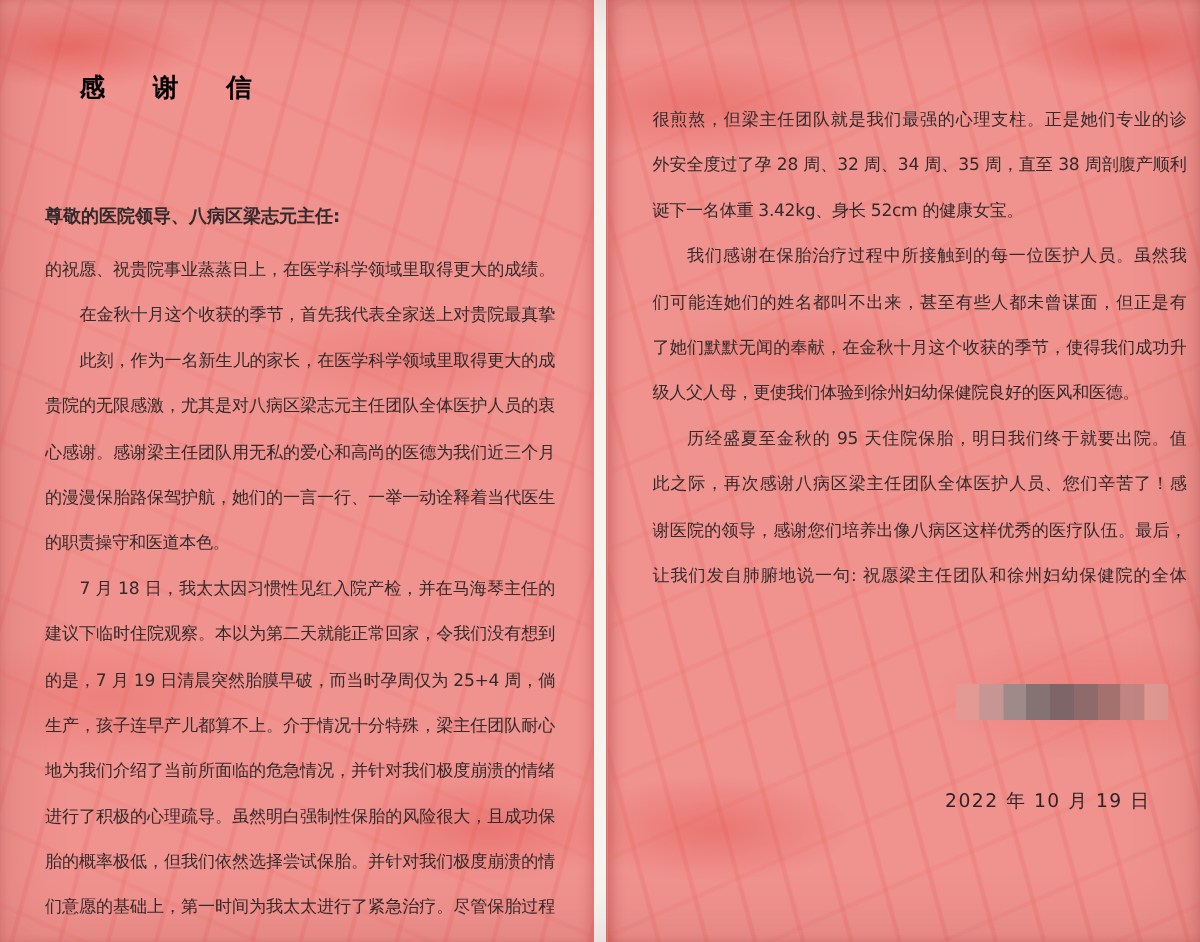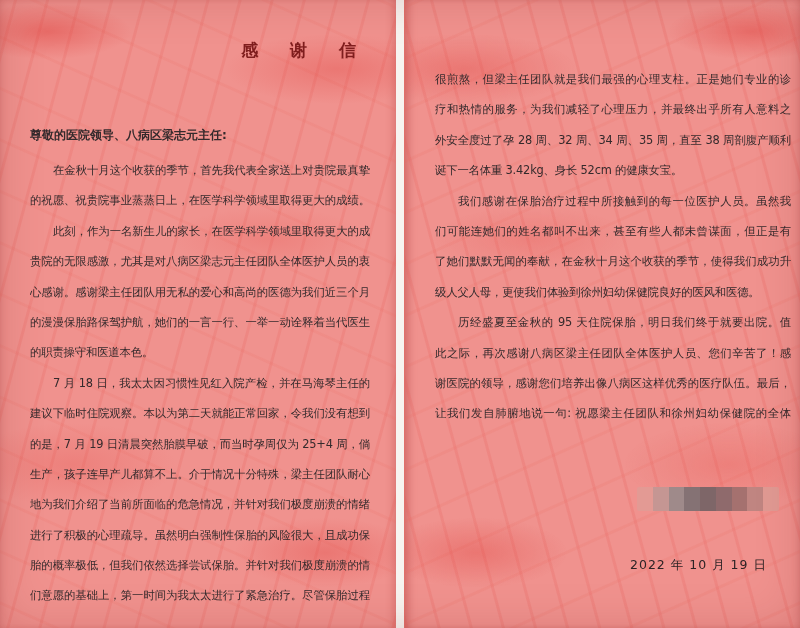--- a/index.html
+++ b/index.html
@@ -39,22 +39,22 @@
   }
   .page-right{
     width:396px;padding:52px 9px 0 30px;
     background-position:40px 60px;
     box-shadow:inset 7px 0 9px -4px rgba(150,30,30,.35), inset -5px 0 9px -5px rgba(120,20,20,.25);
     border-left:1px solid rgba(205,70,64,.45);
   }
   .page-right::before{ transform:scaleX(-1); }
   .seam{width:8px;height:628px;background:var(--seam);}
   .title{
-    margin:1px;height:26px;line-height:26px;
-    text-align:right;font-size:17px;font-weight:700;color:#7f1d1d;
+    margin:10px;height:26px;line-height:26px;
+    text-align:left;font-size:17px;font-weight:700;color:#000000;
     letter-spacing:13px;text-indent:13px;
   }
   .salutation{
     margin-top:64px;height:16px;line-height:16px;
     font-size:12px;color:var(--ink);font-weight:600;
   }
   .body{margin-top:12px;}
   .line{
     height:30.4px;line-height:30.4px;overflow:hidden;
     font-size:11.4px;letter-spacing:-0.2px;color:var(--ink);
@@ -79,22 +79,22 @@
 </style>
 </head>
 <body>
 
 <div class="photo">
 
   <div class="page page-left">
     <h1 class="title">感 谢 信</h1>
     <div class="salutation">尊敬的医院领导、八病区梁志元主任:</div>
     <div class="body">
+      <div class="line">的祝愿、祝贵院事业蒸蒸日上，在医学科学领域里取得更大的成绩。</div>
       <div class="line indent">在金秋十月这个收获的季节，首先我代表全家送上对贵院最真挚</div>
-      <div class="line">的祝愿、祝贵院事业蒸蒸日上，在医学科学领域里取得更大的成绩。</div>
       <div class="line indent">此刻，作为一名新生儿的家长，在医学科学领域里取得更大的成绩</div>
       <div class="line">贵院的无限感激，尤其是对八病区梁志元主任团队全体医护人员的衷</div>
       <div class="line">心感谢。感谢梁主任团队用无私的爱心和高尚的医德为我们近三个月</div>
       <div class="line">的漫漫保胎路保驾护航，她们的一言一行、一举一动诠释着当代医生</div>
       <div class="line end">的职责操守和医道本色。</div>
       <div class="line indent">7 月 18 日，我太太因习惯性见红入院产检，并在马海琴主任的</div>
       <div class="line">建议下临时住院观察。本以为第二天就能正常回家，令我们没有想到</div>
       <div class="line">的是，7 月 19 日清晨突然胎膜早破，而当时孕周仅为 25+4 周，倘若</div>
       <div class="line">生产，孩子连早产儿都算不上。介于情况十分特殊，梁主任团队耐心</div>
       <div class="line">地为我们介绍了当前所面临的危急情况，并针对我们极度崩溃的情绪</div>
@@ -102,21 +102,20 @@
       <div class="line">胎的概率极低，但我们依然选择尝试保胎。并针对我们极度崩溃的情绪</div>
       <div class="line">们意愿的基础上，第一时间为我太太进行了紧急治疗。尽管保胎过程</div>
     </div>
   </div>
 
   <div class="seam"></div>
 
   <div class="page page-right">
     <div class="body">
       <div class="line">很煎熬，但梁主任团队就是我们最强的心理支柱。正是她们专业的诊</div>
-      <div class="line">疗和热情的服务，为我们减轻了心理压力，并最终出乎所有人意料之</div>
       <div class="line">外安全度过了孕 28 周、32 周、34 周、35 周，直至 38 周剖腹产顺利</div>
       <div class="line end">诞下一名体重 3.42kg、身长 52cm 的健康女宝。</div>
       <div class="line indent">我们感谢在保胎治疗过程中所接触到的每一位医护人员。虽然我</div>
       <div class="line">们可能连她们的姓名都叫不出来，甚至有些人都未曾谋面，但正是有</div>
       <div class="line">了她们默默无闻的奉献，在金秋十月这个收获的季节，使得我们成功升</div>
       <div class="line end">级人父人母，更使我们体验到徐州妇幼保健院良好的医风和医德。</div>
       <div class="line indent">历经盛夏至金秋的 95 天住院保胎，明日我们终于就要出院。值</div>
       <div class="line">此之际，再次感谢八病区梁主任团队全体医护人员、您们辛苦了！感</div>
       <div class="line">谢医院的领导，感谢您们培养出像八病区这样优秀的医疗队伍。最后，</div>
       <div class="line">让我们发自肺腑地说一句: 祝愿梁主任团队和徐州妇幼保健院的全体</div>

